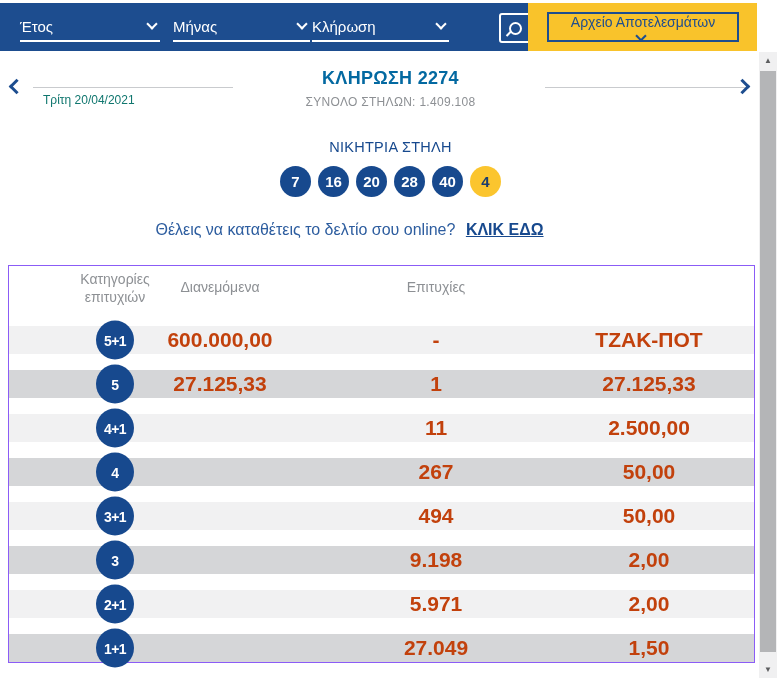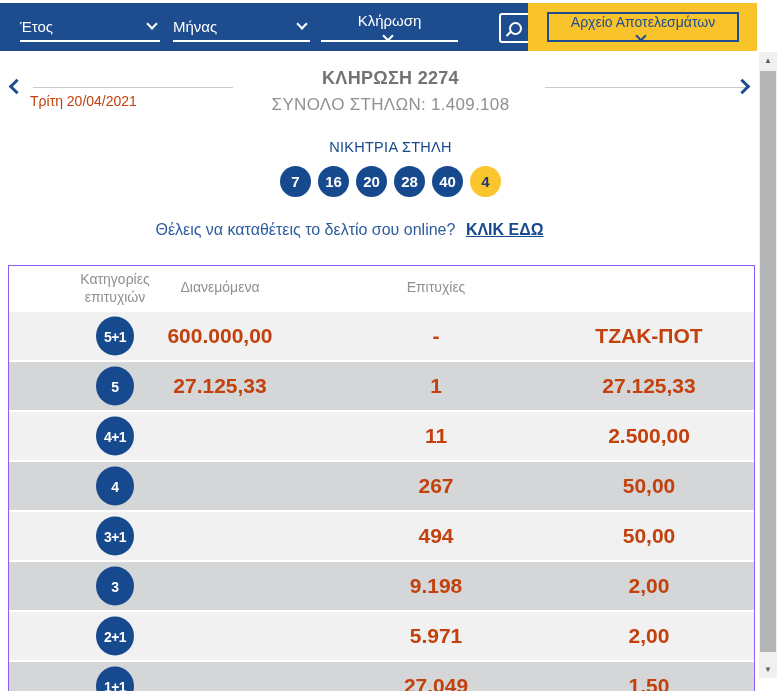--- a/index.html
+++ b/index.html
@@ -10,21 +10,21 @@
   
   .topbar { position:absolute; left:0; top:3px; width:781px; height:48px; display:flex; }
   .topbar-blue { position:relative; width:528px; height:48px; background:#1d4d8f;padding-left:37px; }
   .topbar-yellow { position:relative; width:229px; height:48px; background:#f9c32b; }
 
   .dropdown { position:absolute; top:9px; height:30px; display:flex; align-items:center;
               justify-content:space-between; border-bottom:2px solid #fff; color:#fff;
               font-size:15px; cursor:pointer; }
   .dd1 { left:20px;  width:140px; }
   .dd2 { left:173px; width:137px;gap:37px; }
-  .dd3 { left:321px; width:137px;flex-direction:column; }
+  .dd3 { left:312px; width:137px; }
   .chev-down { width:8px; height:8px; border-right:2px solid #fff; border-bottom:2px solid #fff;
                transform:rotate(45deg); margin-right:4px; margin-top:-4px; }
   .chev-down.blue { border-color:#1d4d8f; }
 
   .search-btn { position:absolute; left:499px; top:10px; width:32px; height:30px;
                 border:2px solid #fff; border-radius:3px; display:flex; align-items:center;
                 justify-content:center; cursor:pointer; }
   .mag { position:relative; width:13px; height:13px; border:2px solid #fff; border-radius:50%; }
   .mag::after { content:""; position:absolute; left:-3px; bottom:-4px; width:2px; height:7px;
                 background:#fff; transform:rotate(45deg); }
@@ -35,25 +35,25 @@
                  cursor:pointer; font-weight:400; background:transparent;flex-direction:column; }
 
   
   .chev-nav { position:absolute; width:11px; height:11px; border-left:3px solid #1d4d8f;
               border-bottom:3px solid #1d4d8f; cursor:pointer; }
   .chev-prev { left:11px; top:81px; transform:rotate(45deg); }
   .chev-next { left:737px; top:81px; transform:rotate(225deg); }
   .nav-line { position:absolute; top:87px; height:1px; background:#c9cbce; }
   .line-left  { left:33px;  width:200px; }
   .line-right { left:545px; width:200px; }
-  .draw-date { position:absolute; left:30px; top:93px; font-size:14px; color:#c2410c; }
+  .draw-date { position:absolute; left:43px; top:93px; font-size:12px; color:#0f766e; }
   .draw-title { position:absolute; left:0; top:68px; width:781px; text-align:center;
-                font-size:18px; font-weight:bold; color:#737373; letter-spacing:.3px; }
+                font-size:18px; font-weight:bold; color:#0369a1; letter-spacing:.3px; }
   .draw-sub { position:absolute; left:0; top:95px; width:781px; text-align:center;
-              font-size:17px; color:#8d9094; letter-spacing:.3px; }
+              font-size:12px; color:#8d9094; letter-spacing:.3px; }
 
   
   .win-title { position:absolute; left:0; top:139px; width:781px; text-align:center;
                font-size:14.5px; font-weight:normal; color:#17498e; letter-spacing:.3px; }
   .numbers { position:absolute; left:0; top:166px; width:781px; display:flex;
              justify-content:center; gap:7px; }
   .ball { width:31px; height:31px; border-radius:50%; background:#17498e; color:#fff;
           font-size:15px; font-weight:bold; display:flex; align-items:center;
           justify-content:center; }
   .ball.joker { background:#fbc52e; color:#1a3c6e; }
@@ -68,21 +68,21 @@
   .results { position:absolute; left:8px; top:265px; width:747px;
              border:1px solid #8b5cf6; background:#fff; }
   .thead { position:relative; height:44px; background:#fff; }
   .th { position:absolute; top:50%; transform:translate(-50%,-50%); color:#8d9094;
         font-size:14px; text-align:center; line-height:1.25; }
   .th.c1 { left:106px; width:110px; }
   .th.c2 { left:211px; }
   .th.c3 { left:427px; }
   .th.c4 { left:640px; }
 
-  .row { position:relative; height:48px; margin-top:2px; }
+  .row { position:relative; height:28px; margin-top:16px; }
   .row.light { background:#f1f1f2; }
   .row.dark  { background:#d5d6d8; }
   .badge { position:absolute; left:106px; top:50%; transform:translate(-50%,-50%);
            width:38px; height:39px; border-radius:50%; background:#17498e; color:#fff;
            font-size:14px; font-weight:bold; letter-spacing:-0.5px; display:flex;
            align-items:center; justify-content:center; }
   .val { position:absolute; top:50%; transform:translate(-50%,-50%); color:#c2410c;
          font-size:21px; font-weight:bold; white-space:nowrap; }
   .val.c2 { left:211px; }
   .val.c3 { left:427px; }

